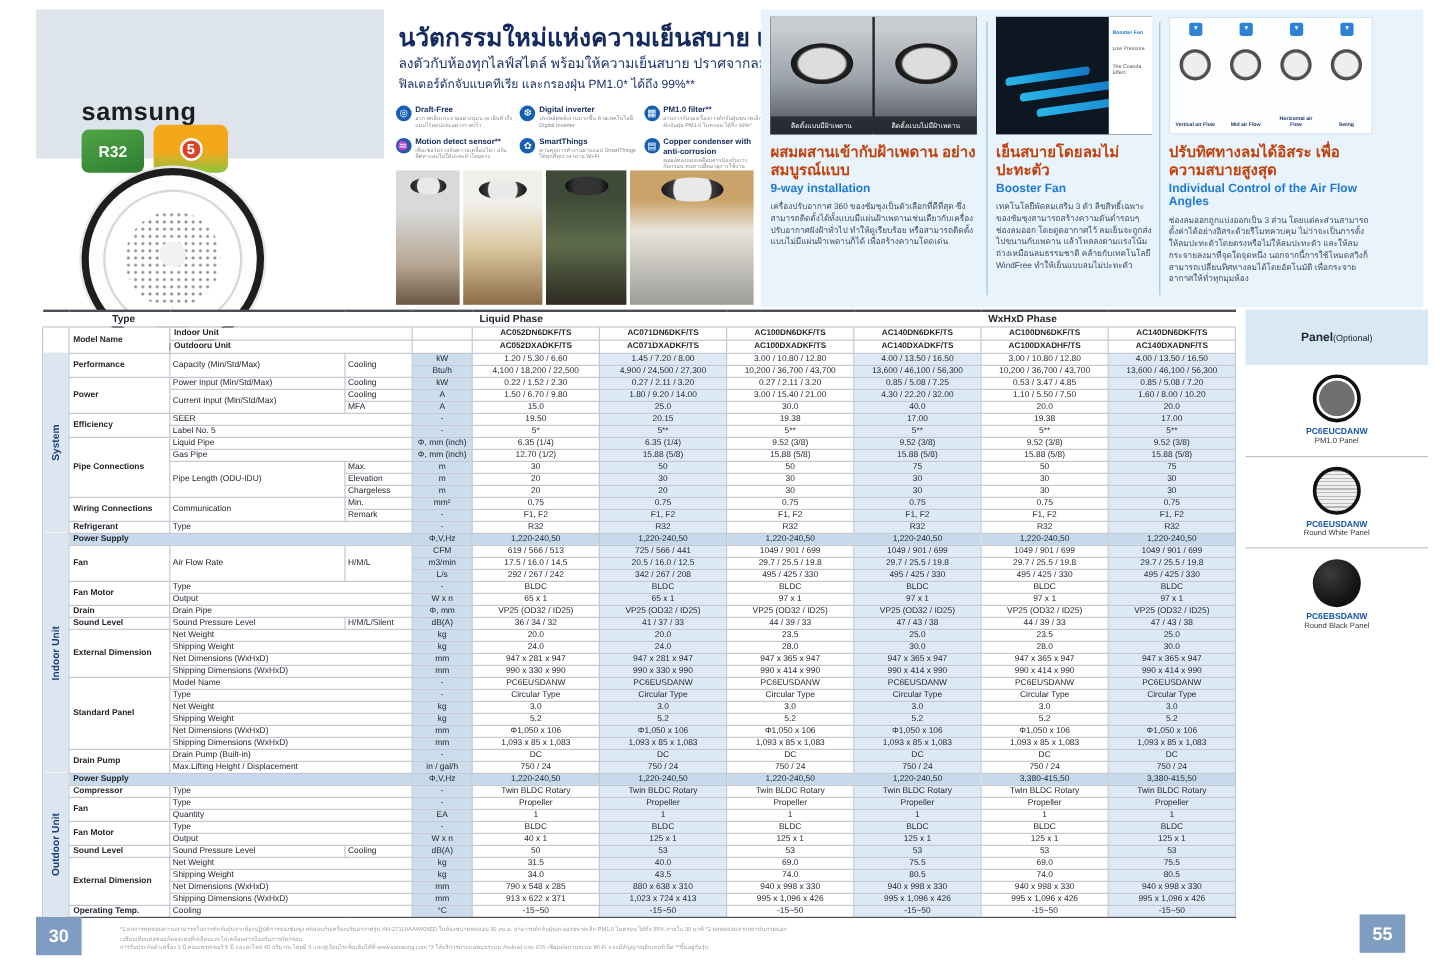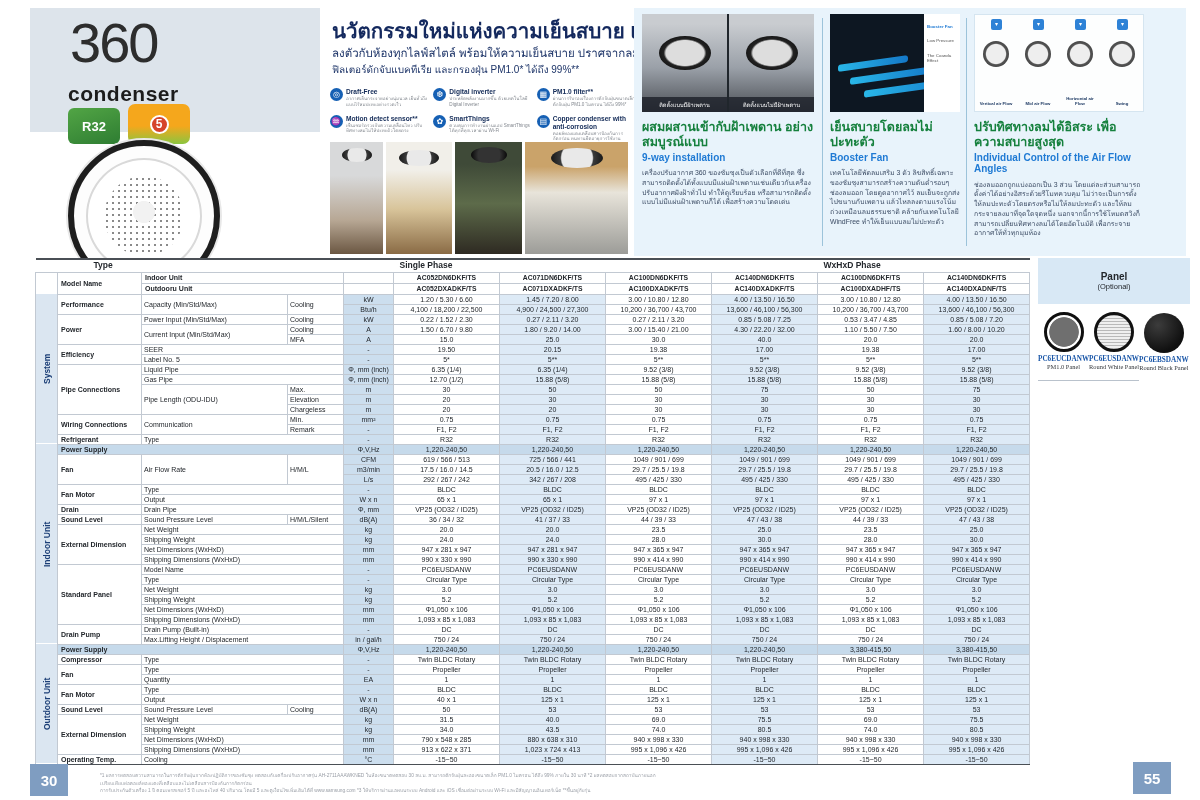--- a/index.html
+++ b/index.html
@@ -39,21 +39,21 @@
   .ph2 { width:66px; background:linear-gradient(180deg,#f1efe9 25%,#d8c49a 60%,#8a6b45); }
   .ph3 { width:67px; background:linear-gradient(180deg,#3f4a38 20%,#5d6b4a 55%,#2e2a22); }
   .ph4 { width:103px; background:linear-gradient(180deg,#caa36a 22%,#e8e4da 45%,#9c9c98); }
 
   
   .info-panel { position:absolute; left:634px; top:8px; width:552px; height:248px; background:#e8f3fb; }
   .divider-v { position:absolute; top:10px; height:228px; width:1px; background:#9cc3da; }
   #info-cards { position:absolute; left:0; top:0; width:100%; height:100%; }
   .card { position:absolute; top:6px; }
   .card .photo { width:100%; height:98px; position:relative; overflow:hidden; }
-  .card .t-th { margin-top:8px; font-size:12.5px; font-weight:bold; color:#15803d; line-height:1.18; }
+  .card .t-th { margin-top:8px; font-size:12.5px; font-weight:bold; color:#c2410c; line-height:1.18; }
   .card .t-en { margin-top:2px; font-size:10px; font-weight:bold; color:#1f7ad4; line-height:1.15; }
   .card .body { margin-top:5px; font-size:6.9px; color:#3a4a63; line-height:1.42; }
   .ph-install { display:flex; gap:2px; background:#20262c; }
   .ph-install .half { flex:1; position:relative; background:linear-gradient(180deg,#c9ccd0 10%,#9aa0a8 55%,#4b4f55); }
   .ph-install .cap { position:absolute; left:0; right:0; bottom:0; height:15px; background:rgba(25,30,38,.78); color:#fff; font-size:5.6px; display:flex; align-items:center; justify-content:center; }
   .ring-sm { position:absolute; left:50%; top:22px; transform:translateX(-50%); width:52px; height:34px; border-radius:50%; background:radial-gradient(ellipse,#ddd 52%,#222 58%,#000 100%); }
   .ph-boost { background:#0d1722; }
   .ph-boost .arrow { position:absolute; height:7px; background:linear-gradient(90deg,#29b7e8,#1478c8); transform:skewY(-8deg); border-radius:3px; }
   .ph-boost .wstrip { position:absolute; right:0; top:0; bottom:0; width:36px; background:#fff; padding:10px 2px 0 3px; }
   .ph-boost .bl { font-size:4.4px; color:#555; margin-bottom:9px; line-height:1.2; }
@@ -78,24 +78,24 @@
   td.val { text-align:center; }
   td.tint { background:#ddeaf6; }
   tr.band td { background:#c6daeb; }
   tr.band td.vgroup { background:#dbe6f1; }
   tr.sec-top td { border-top:1.6px solid #7d8792; }
   tr.h-model td, tr.h-type td { background:#fff; }
   tr.last td { border-bottom:1.6px solid #4a4f55; }
 
   
   .panel-col { position:absolute; left:1038px; top:258px; width:152px; height:506px; }
-  .panel-head { height:46px; background:#d8e8f5; display:flex; flex-direction:column; align-items:center; justify-content:center; }
+  .panel-head { height:46px; background:#d8e8f5; display:flex; flex-direction:row; align-items:center; justify-content:center; }
   .panel-head .p1 { font-size:10px; font-weight:bold; color:#23272c; }
   .panel-head .p2 { font-size:7.5px; color:#23272c; }
-  #panel-items { display:flex; flex-direction:row;font-family:Liberation Serif, serif; }
+  #panel-items { display:flex; flex-direction:column; }
   .p-item { height:76.6px; display:flex; flex-direction:column; align-items:center; justify-content:center; border-bottom:1px solid #b9c2cc; }
   .p-item:last-child { border-bottom:none; }
   .p-img { margin-bottom:3px; }
   .p-code { font-size:7.2px; font-weight:bold; color:#1b57a8; }
   .p-name { font-size:6.4px; color:#34383d; text-align:center; line-height:1.2; }
   .shape-round-dark { width:40px; height:40px; border-radius:50%; border:3px solid #0f0f0f; background:radial-gradient(circle,#6f6f6f 60%,#fff 63%); }
   .shape-round-white { width:40px; height:40px; border-radius:50%; border:3px solid #111; background:repeating-linear-gradient(0deg,#b9b9b9 0 1px,#efefef 1px 3px); }
   .shape-round-black { width:40px; height:40px; border-radius:50%; background:radial-gradient(circle at 35% 30%,#3c3c3c,#101010 70%); }
   .shape-square-white { width:40px; height:40px; border-radius:5px; background:#f5f5f5; border:1px solid #cfcfcf; display:flex; align-items:center; justify-content:center; }
   .shape-square-white .in { width:30px; height:30px; border-radius:50%; background:repeating-linear-gradient(0deg,#a8a8a8 0 1px,#e8e8e8 1px 3px); }
@@ -105,22 +105,21 @@
   
   .page-box { position:absolute; width:38px; height:32px; background:#7f9dc1; color:#fff; font-size:15px; font-weight:bold; display:flex; align-items:center; justify-content:center; }
   .page-left { left:30px; top:764px; }
   .page-right { left:1133px; top:762px; }
   .footnotes { position:absolute; left:100px; top:772px; width:560px; font-size:4.8px; color:#989da5; line-height:1.6; }
 </style>
 </head>
 <body>
 
 <div class="brand-block">
-  <div class="logo-360">360</div>
-  <div class="logo-cassette">condenser</div>
+  <div class="logo-cassette">samsung</div>
   <div class="badge-r32">R32</div>
   <div class="badge-energy">
       <span class="five">5</span>
     </div>
 </div>
 
 <div class="unit-ring">
   <div class="unit-grille"></div>
 </div>
 
@@ -255,21 +254,21 @@
         <col style="width: 106px;">
         <col style="width: 106px;">
         <col style="width: 106px;">
         <col style="width: 106px;">
         <col style="width: 106px;">
         <col style="width: 106px;">
       </colgroup>
       <tbody>
         <tr class="h-type">
           <td class="tlabel" colspan="5">Type</td>
-          <td class="phase" colspan="4">Single Phase</td>
+          <td class="phase" colspan="4">Liquid Phase</td>
           <td class="phase" colspan="2">WxHxD Phase</td>
         </tr>
         <tr class="h-model">
           <td rowspan="2"></td>
           <td class="cat" rowspan="2">Model Name</td>
           <td class="cat" colspan="2">Indoor Unit</td>
           <td class="unit"></td>
           <td class="model">AC052DN6DKF/TS</td>
           <td class="model tint">AC071DN6DKF/TS</td>
           <td class="model">AC100DN6DKF/TS</td>

